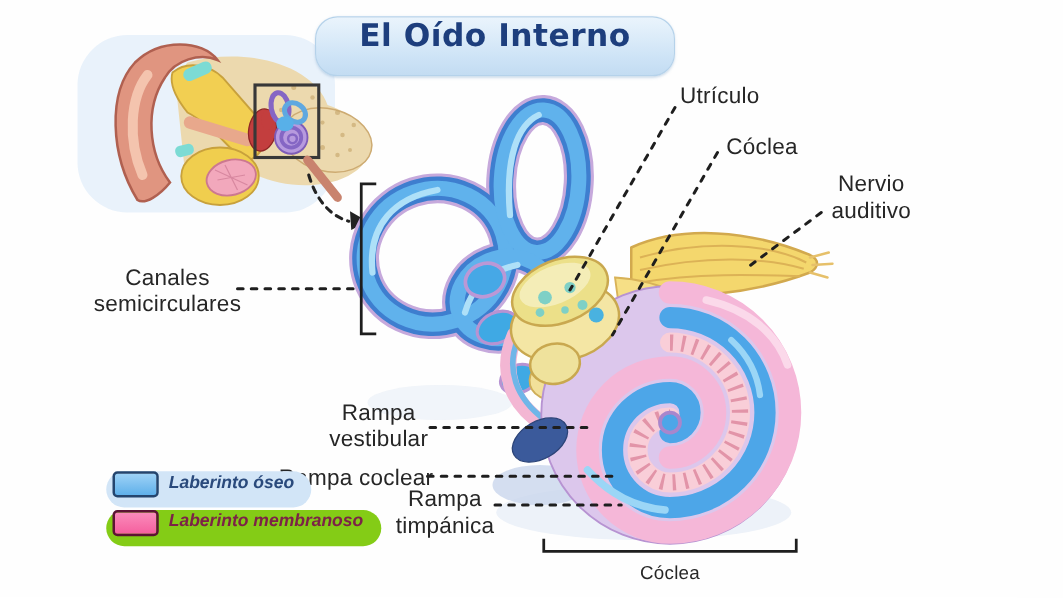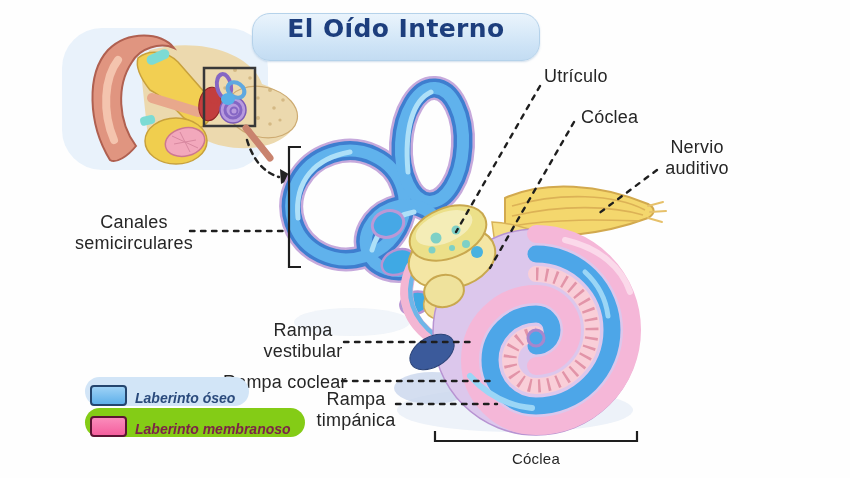--- a/index.html
+++ b/index.html
@@ -19,21 +19,21 @@
     border:1.5px solid #b5d2ea;border-radius:18px;
     display:flex;justify-content:center;
     box-shadow:0 1px 2px rgba(120,160,200,.35);
   }
   #title-pill span{
     font-family:"DejaVu Sans","Liberation Sans",sans-serif;
     font-weight:bold;font-size:25px;color:#1d3e7d;letter-spacing:.4px;
   }
   .legend-row{
     position:absolute;left:85px;height:29px;border-radius:15px;
-    display:flex;align-items:flex-end;padding:0 14px 0 5px;box-sizing:border-box;
+    display:flex;align-items:flex-start;padding:0 14px 0 5px;box-sizing:border-box;
   }
   #legend-row-oseo{top:377px;background:#d2e5f7;}
   #legend-row-membranoso{top:408px;background:#84cc16;}
   .swatch{
     width:37px;height:21px;border-radius:4px;margin-right:8px;flex:0 0 auto;
     box-sizing:border-box;
   }
   .swatch.blue{border:2.5px solid #24456e;background:#6db9ee;
     background:linear-gradient(180deg,#9ed2f6 0%,#5fb0ea 100%);}
   .swatch.pink{border:2.5px solid #5c1333;background:#f76ba6;

